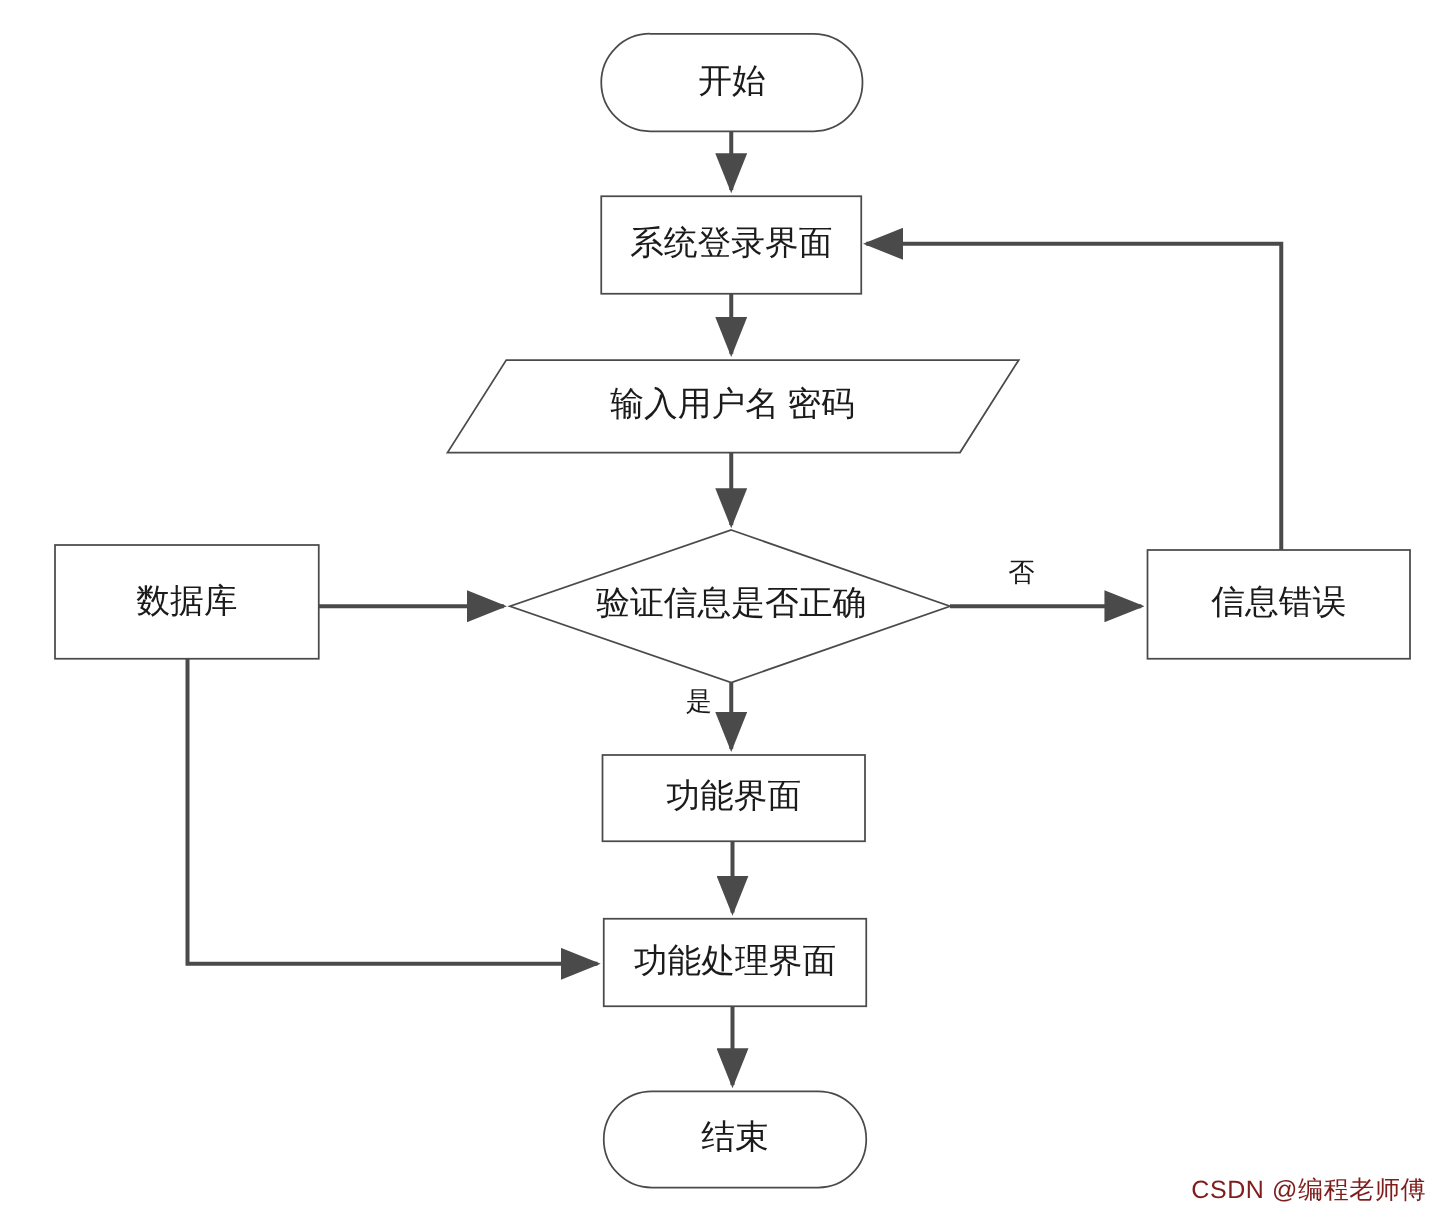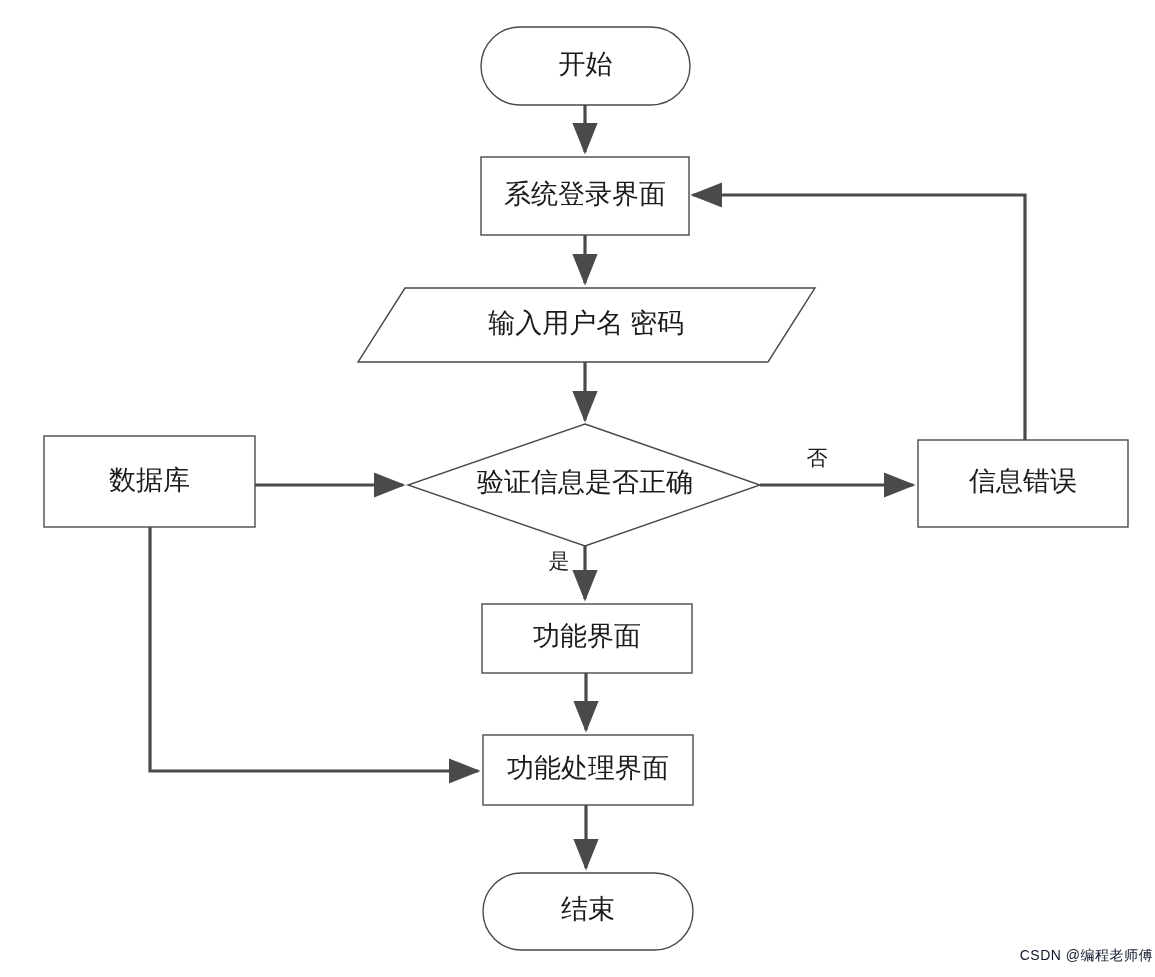--- a/index.html
+++ b/index.html
@@ -45,25 +45,25 @@
   }
   .edge-label {
     font-family: "Liberation Serif", "DejaVu Serif", serif;
     font-size: 21px;
     fill: #1b1b1b;
     text-anchor: middle;
     dominant-baseline: middle;
   }
   .watermark {
     position: absolute;
-    right: 2px;
+    right: 14px;
     bottom: 12px;
     font-family: "Liberation Sans", "DejaVu Sans", sans-serif;
-    font-size: 14px;
-    color: #0f172a;
+    font-size: 20px;
+    color: #7f1d1d;
     letter-spacing: 0.5px;
     white-space: nowrap;
     user-select: none;
   }
 </style>
 </head>
 <body>
 
 <div id="canvas">
 

